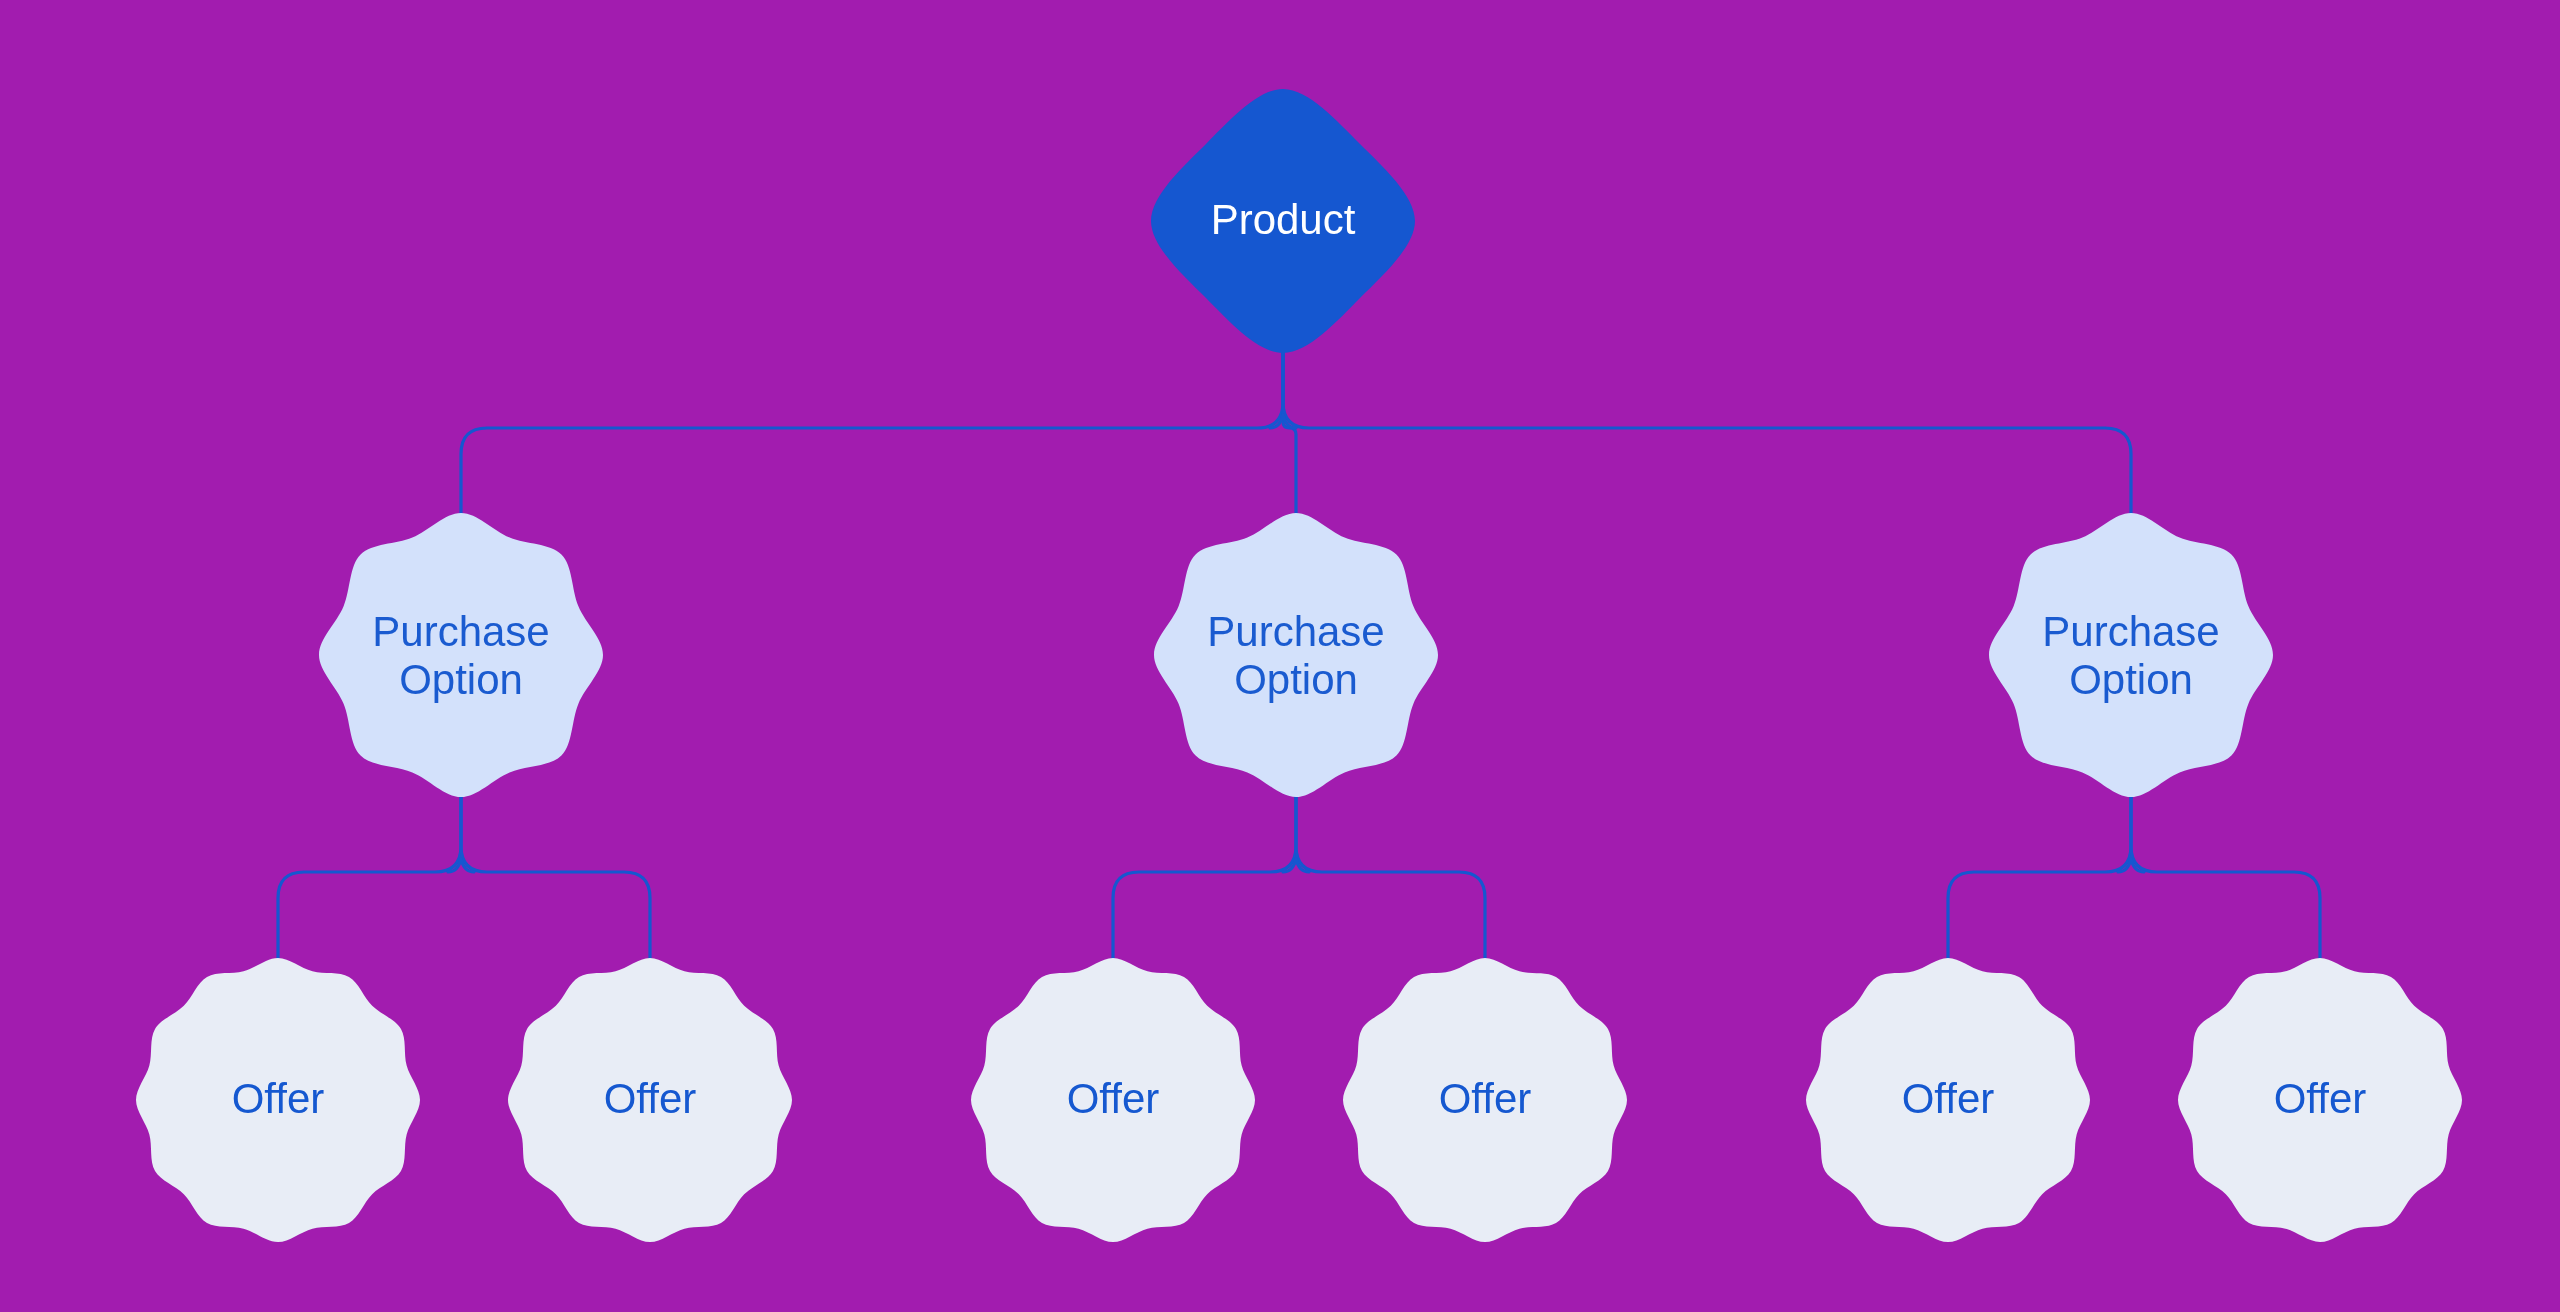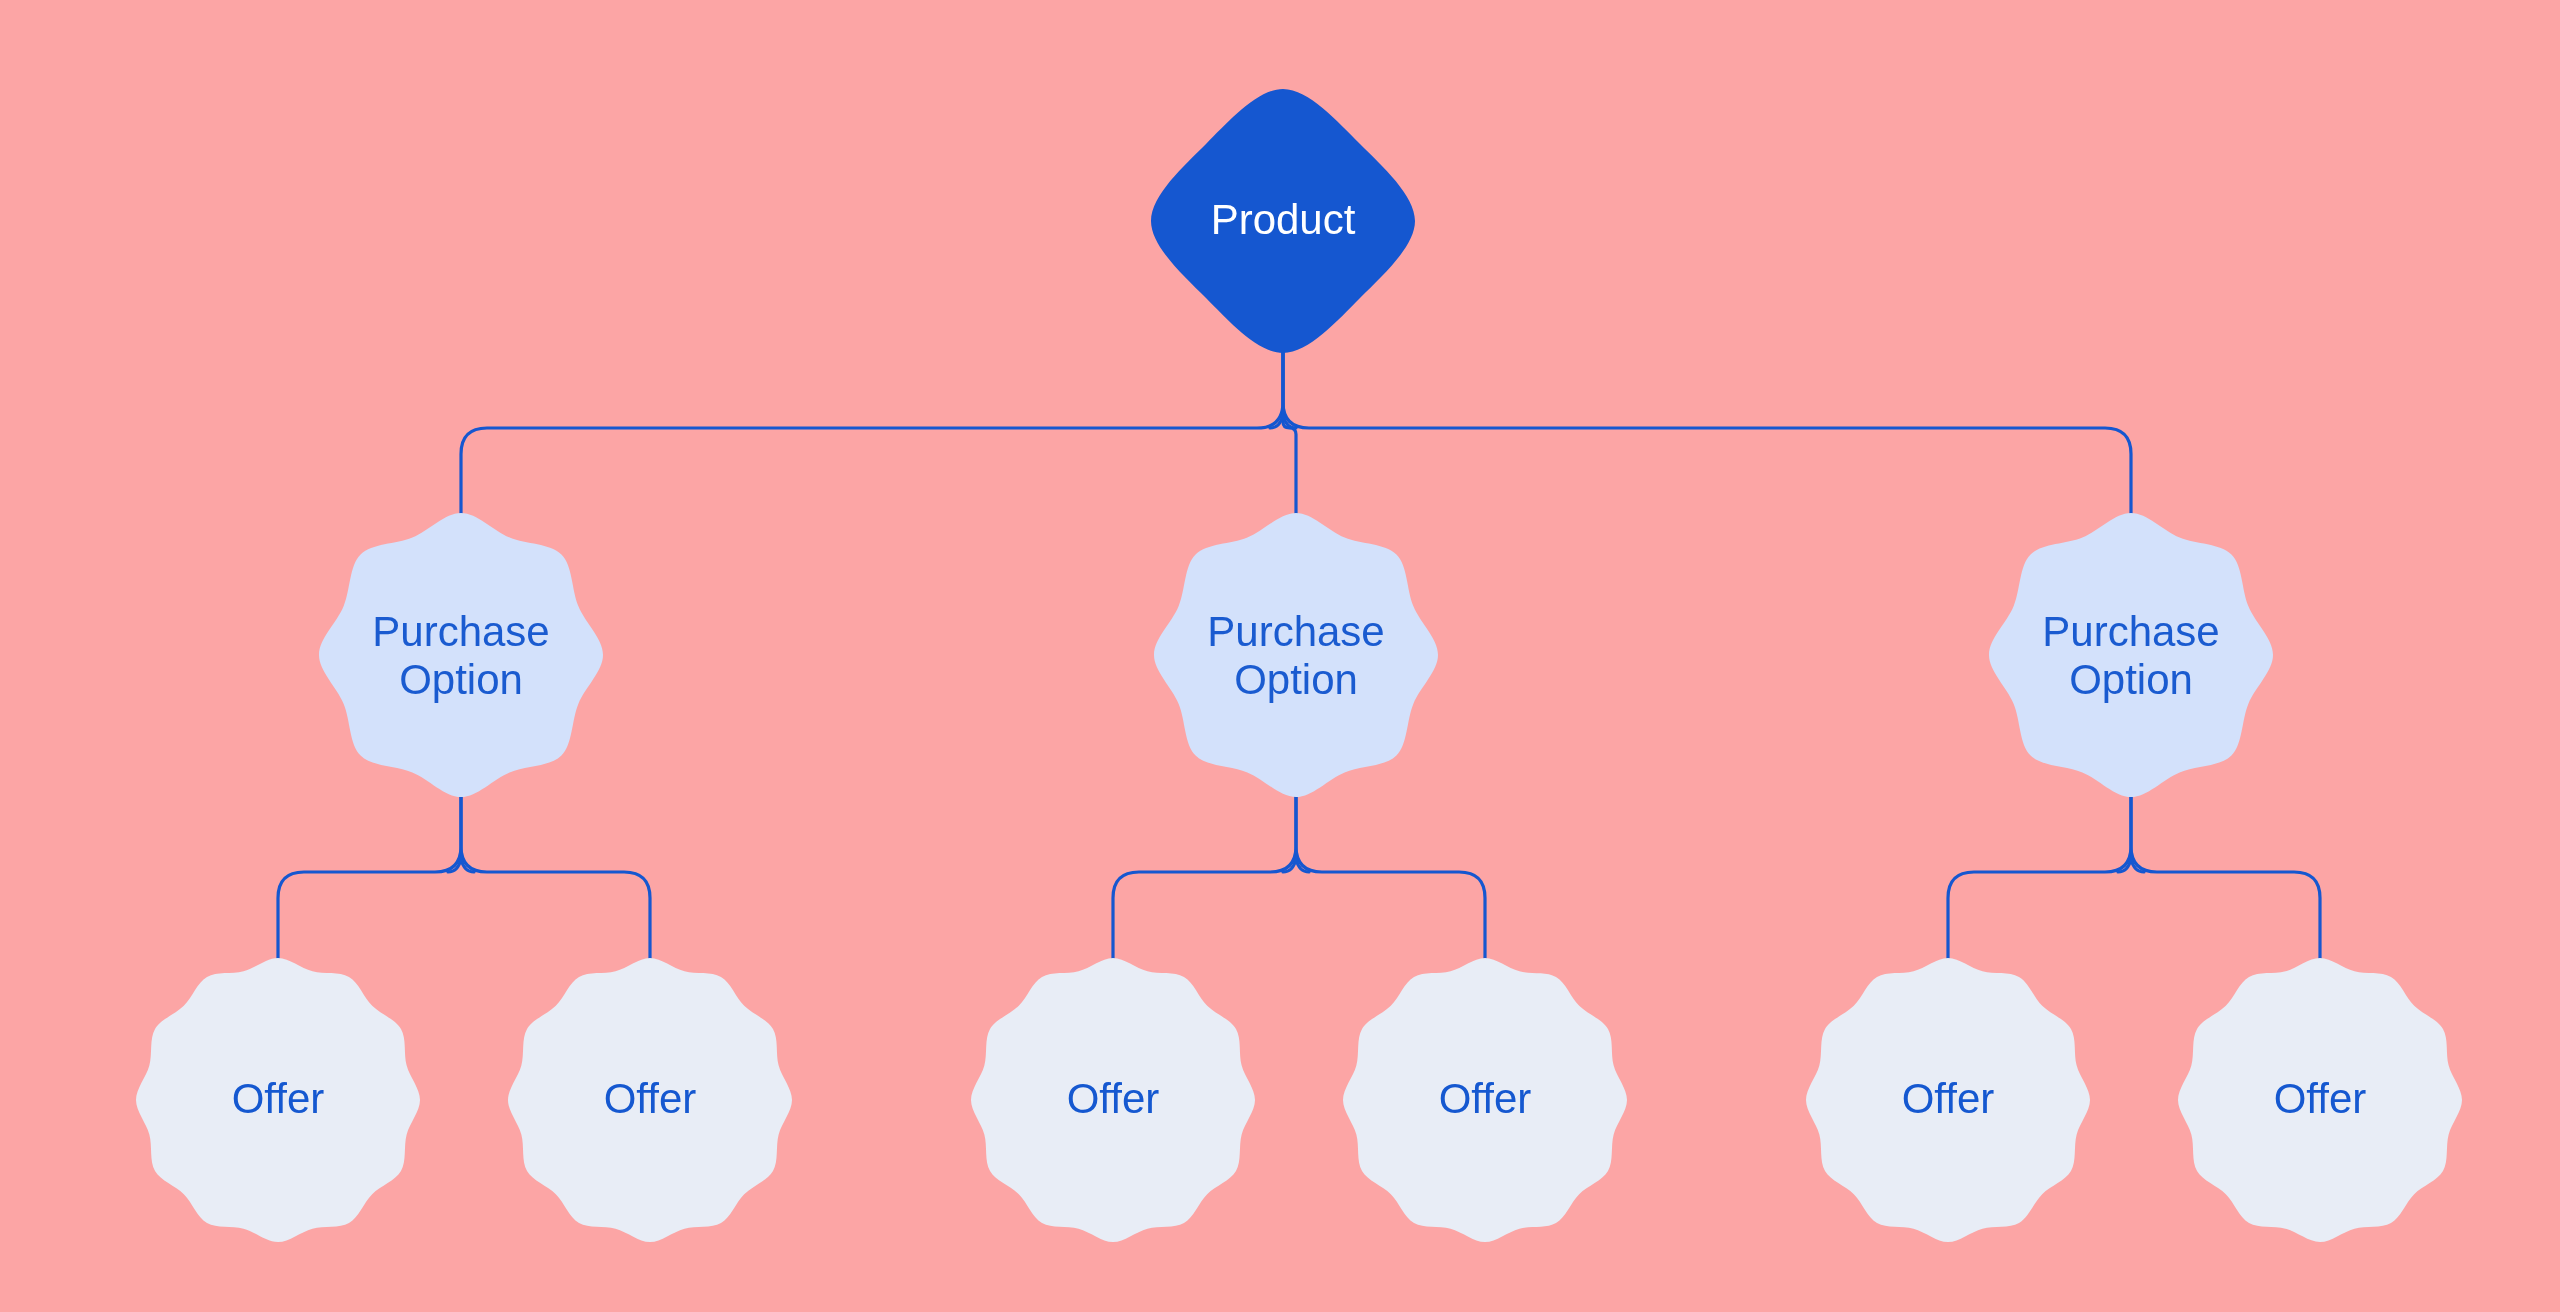--- a/index.html
+++ b/index.html
@@ -4,21 +4,21 @@
 <style>
   html, body {
     margin: 0;
     padding: 0;
     background: #ffffff;
   }
   #stage {
     position: relative;
     width: 2560px;
     height: 1312px;
-    background: #fca5a5;
+    background: #a21caf;
     overflow: hidden;
     font-family: "Liberation Sans", sans-serif;
   }
   #diagram-svg {
     position: absolute;
     inset: 0;
     width: 2560px;
     height: 1312px;
     display: block;
   }

